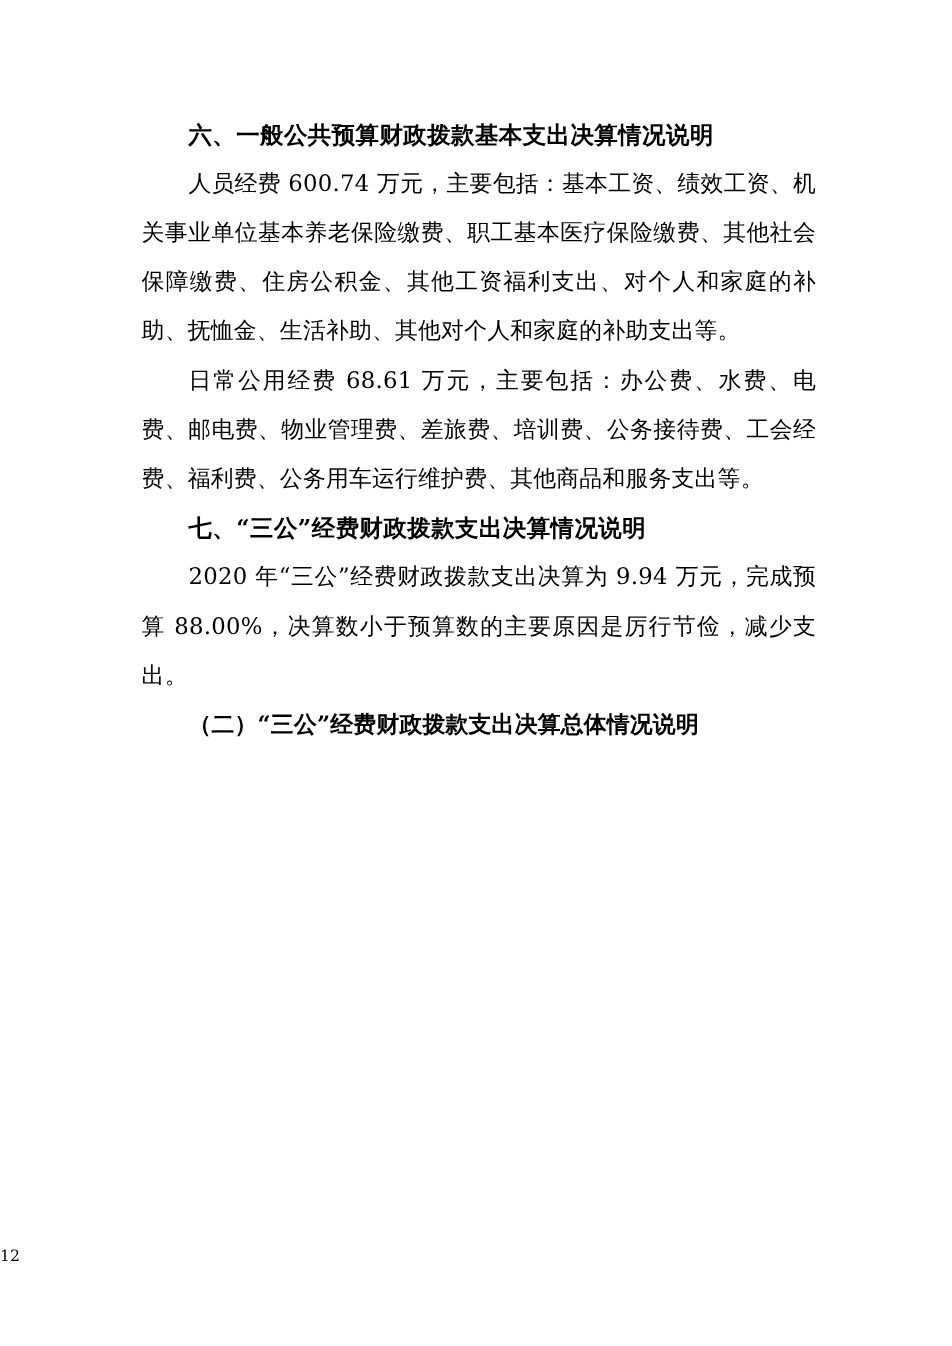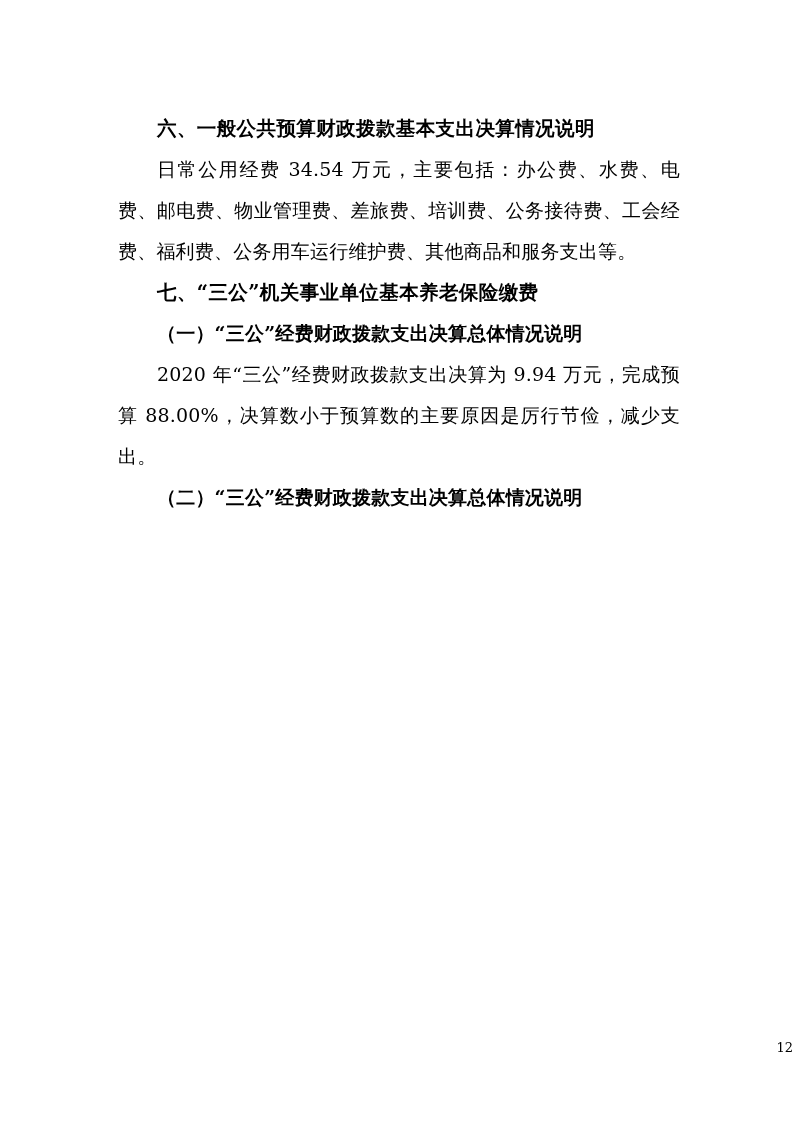--- a/index.html
+++ b/index.html
@@ -16,21 +16,21 @@
     width: 793px;
     height: 1122px;
     margin: 0 auto;
     background: #ffffff;
     overflow: hidden;
     box-sizing: border-box;
   }
   .content {
     position: absolute;
     left: 118px;
-    top: 108px;
+    top: 92px;
     width: 562px;
   }
   .heading {
     font-family: "DejaVu Serif", "Liberation Serif", serif;
     font-weight: bold;
     font-size: 19.5px;
     line-height: 41px;
     text-indent: 39px;
     letter-spacing: 0.4px;
     margin: 0;
@@ -56,41 +56,41 @@
     letter-spacing: 0.2px;
   }
   .para.tight {
     letter-spacing: 0px;
   }
   .page-number {
     position: absolute;
     left: 0;
     right: 0;
     top: 1040px;
-    text-align: right;
+    text-align: left;
     font-family: "DejaVu Serif", "Liberation Serif", serif;
     font-size: 13px;
     color: #000000;
   }
 </style>
 </head>
 <body>
 
 <div class="page">
   <div class="content">
 
     <h2 class="heading">六、一般公共预算财政拨款基本支出决算情况说明</h2>
 
 
+    <p class="para">人员经费 600.74 万元，主要包括：基本工资、绩效工资、机关事业单位基本养老保险缴费、职工基本医疗保险缴费、其他社会保障缴费、住房公积金、其他工资福利支出、对个人和家庭的补助、抚恤金、生活补助、其他对个人和家庭的补助支出等。</p>
 
-    <p class="para">日常公用经费 34.54 万元，主要包括：办公费、水费、电费、邮电费、物业管理费、差旅费、培训费、公务接待费、工会经费、福利费、公务用车运行维护费、其他商品和服务支出等。</p>
+    <p class="para">日常公用经费 68.61 万元，主要包括：办公费、水费、电费、邮电费、物业管理费、差旅费、培训费、公务接待费、工会经费、福利费、公务用车运行维护费、其他商品和服务支出等。</p>
 
-    <h2 class="heading">七、“三公”机关事业单位基本养老保险缴费</h2>
+    <h2 class="heading">七、“三公”经费财政拨款支出决算情况说明</h2>
 
-    <h3 class="heading-sub">（一）“三公”经费财政拨款支出决算总体情况说明</h3>
 
     <p class="para">2020 年“三公”经费财政拨款支出决算为 9.94 万元，完成预算 88.00%，决算数小于预算数的主要原因是厉行节俭，减少支出。</p>
 
     <h3 class="heading-sub">（二）“三公”经费财政拨款支出决算总体情况说明</h3>
 
 
   </div>
 
   <div class="page-number">12</div>
 </div>

